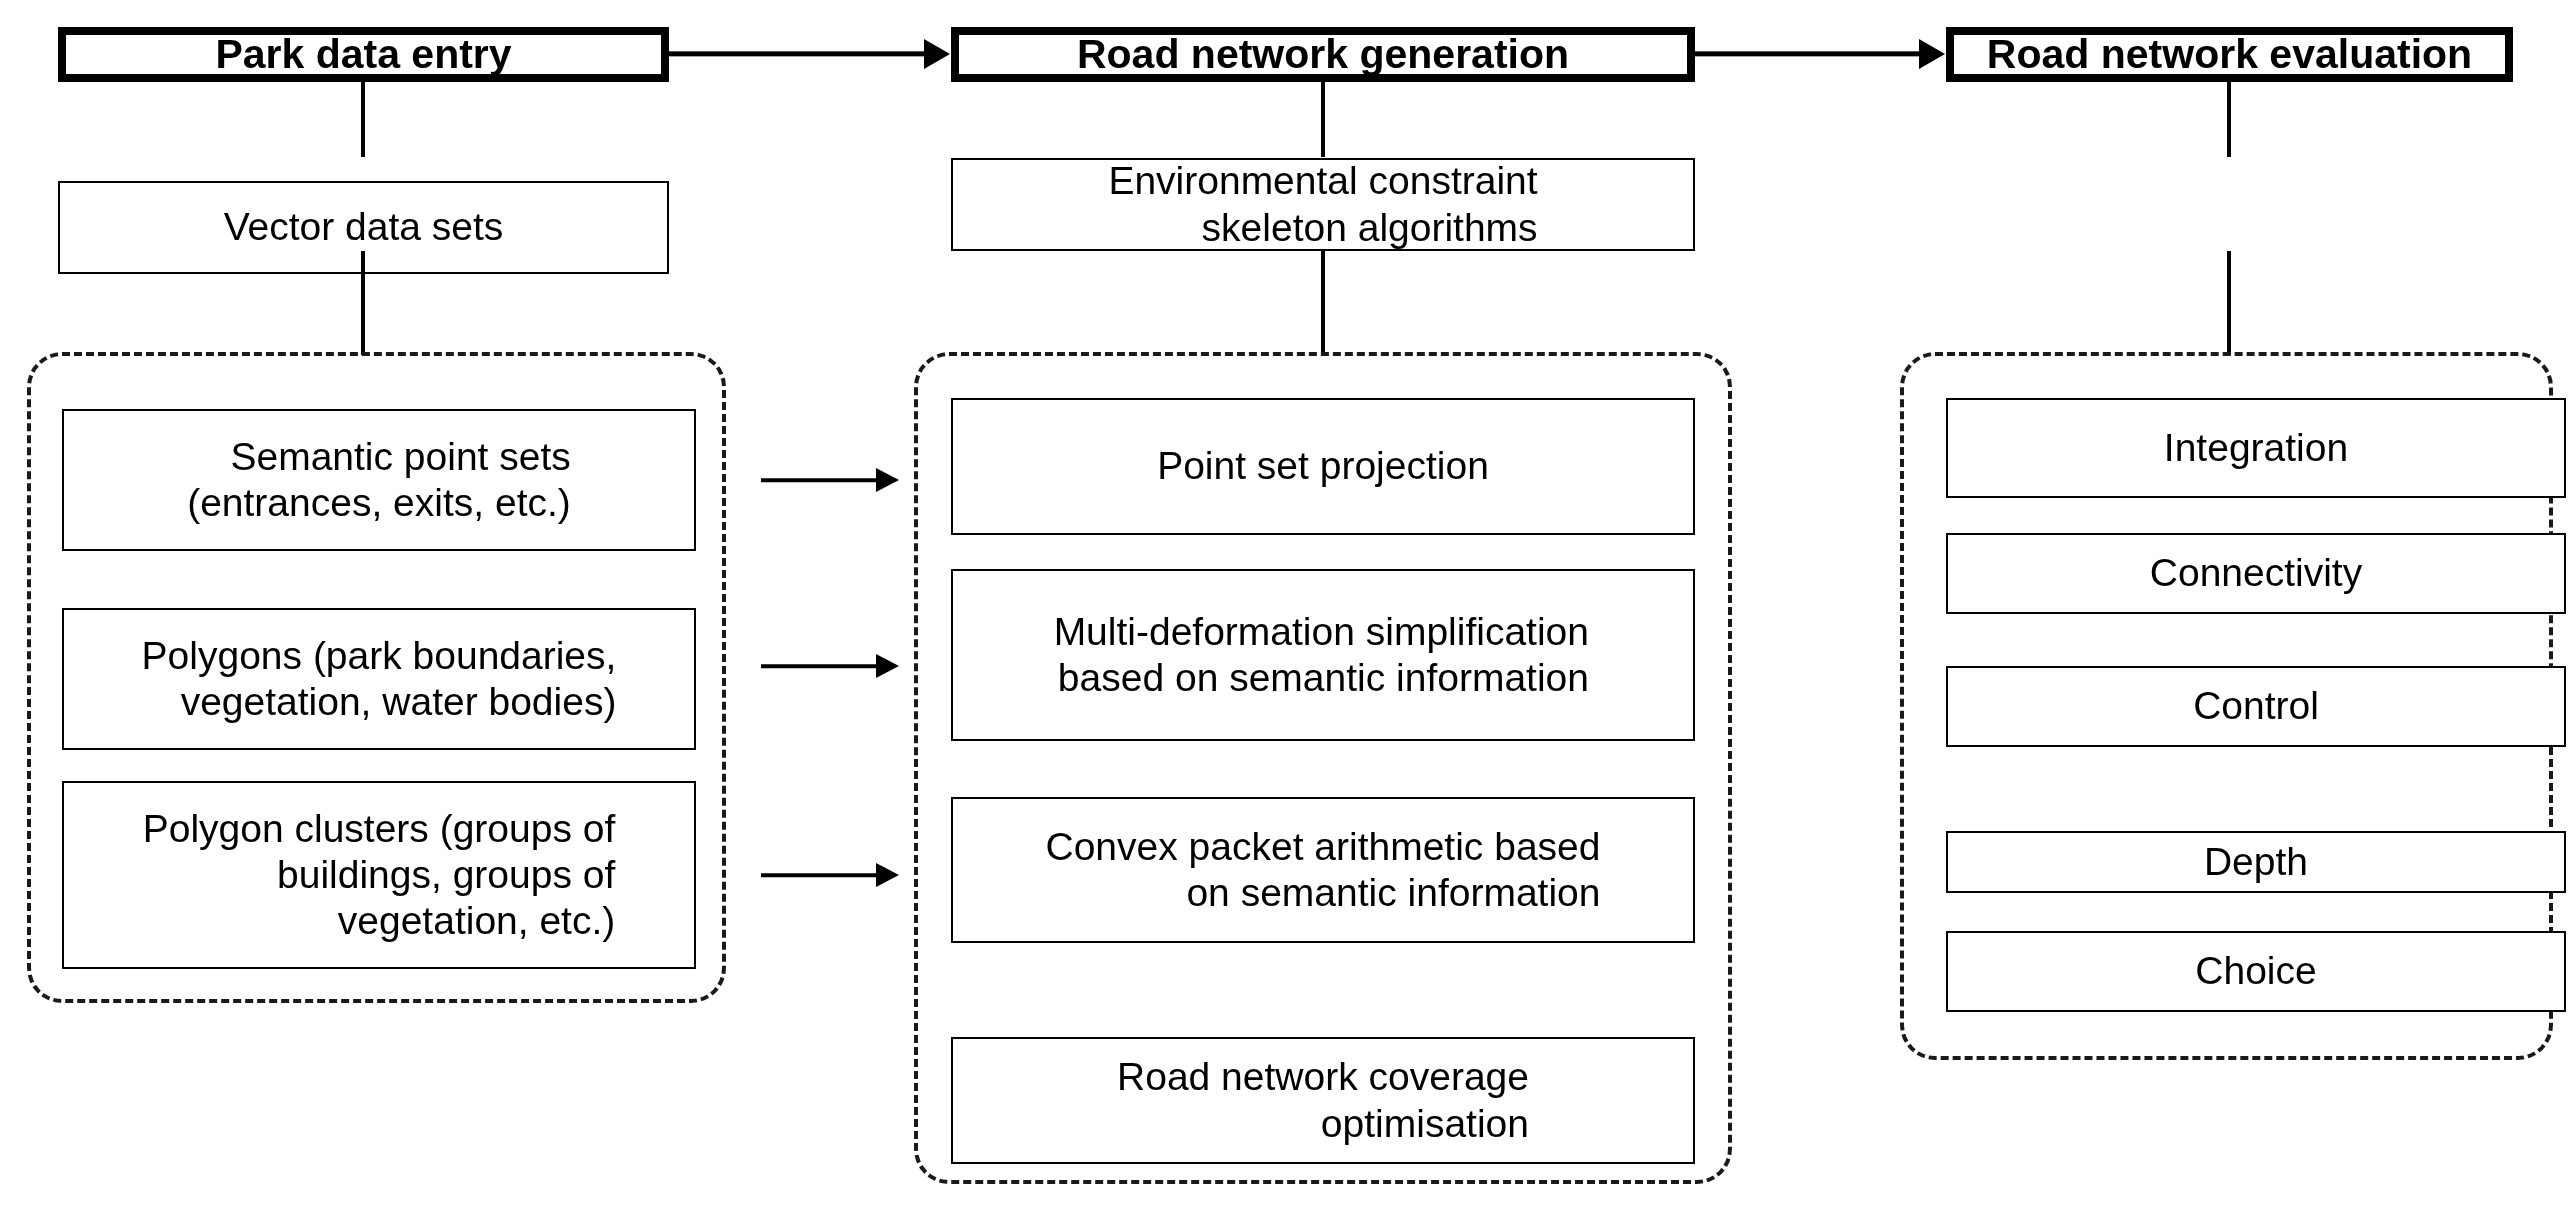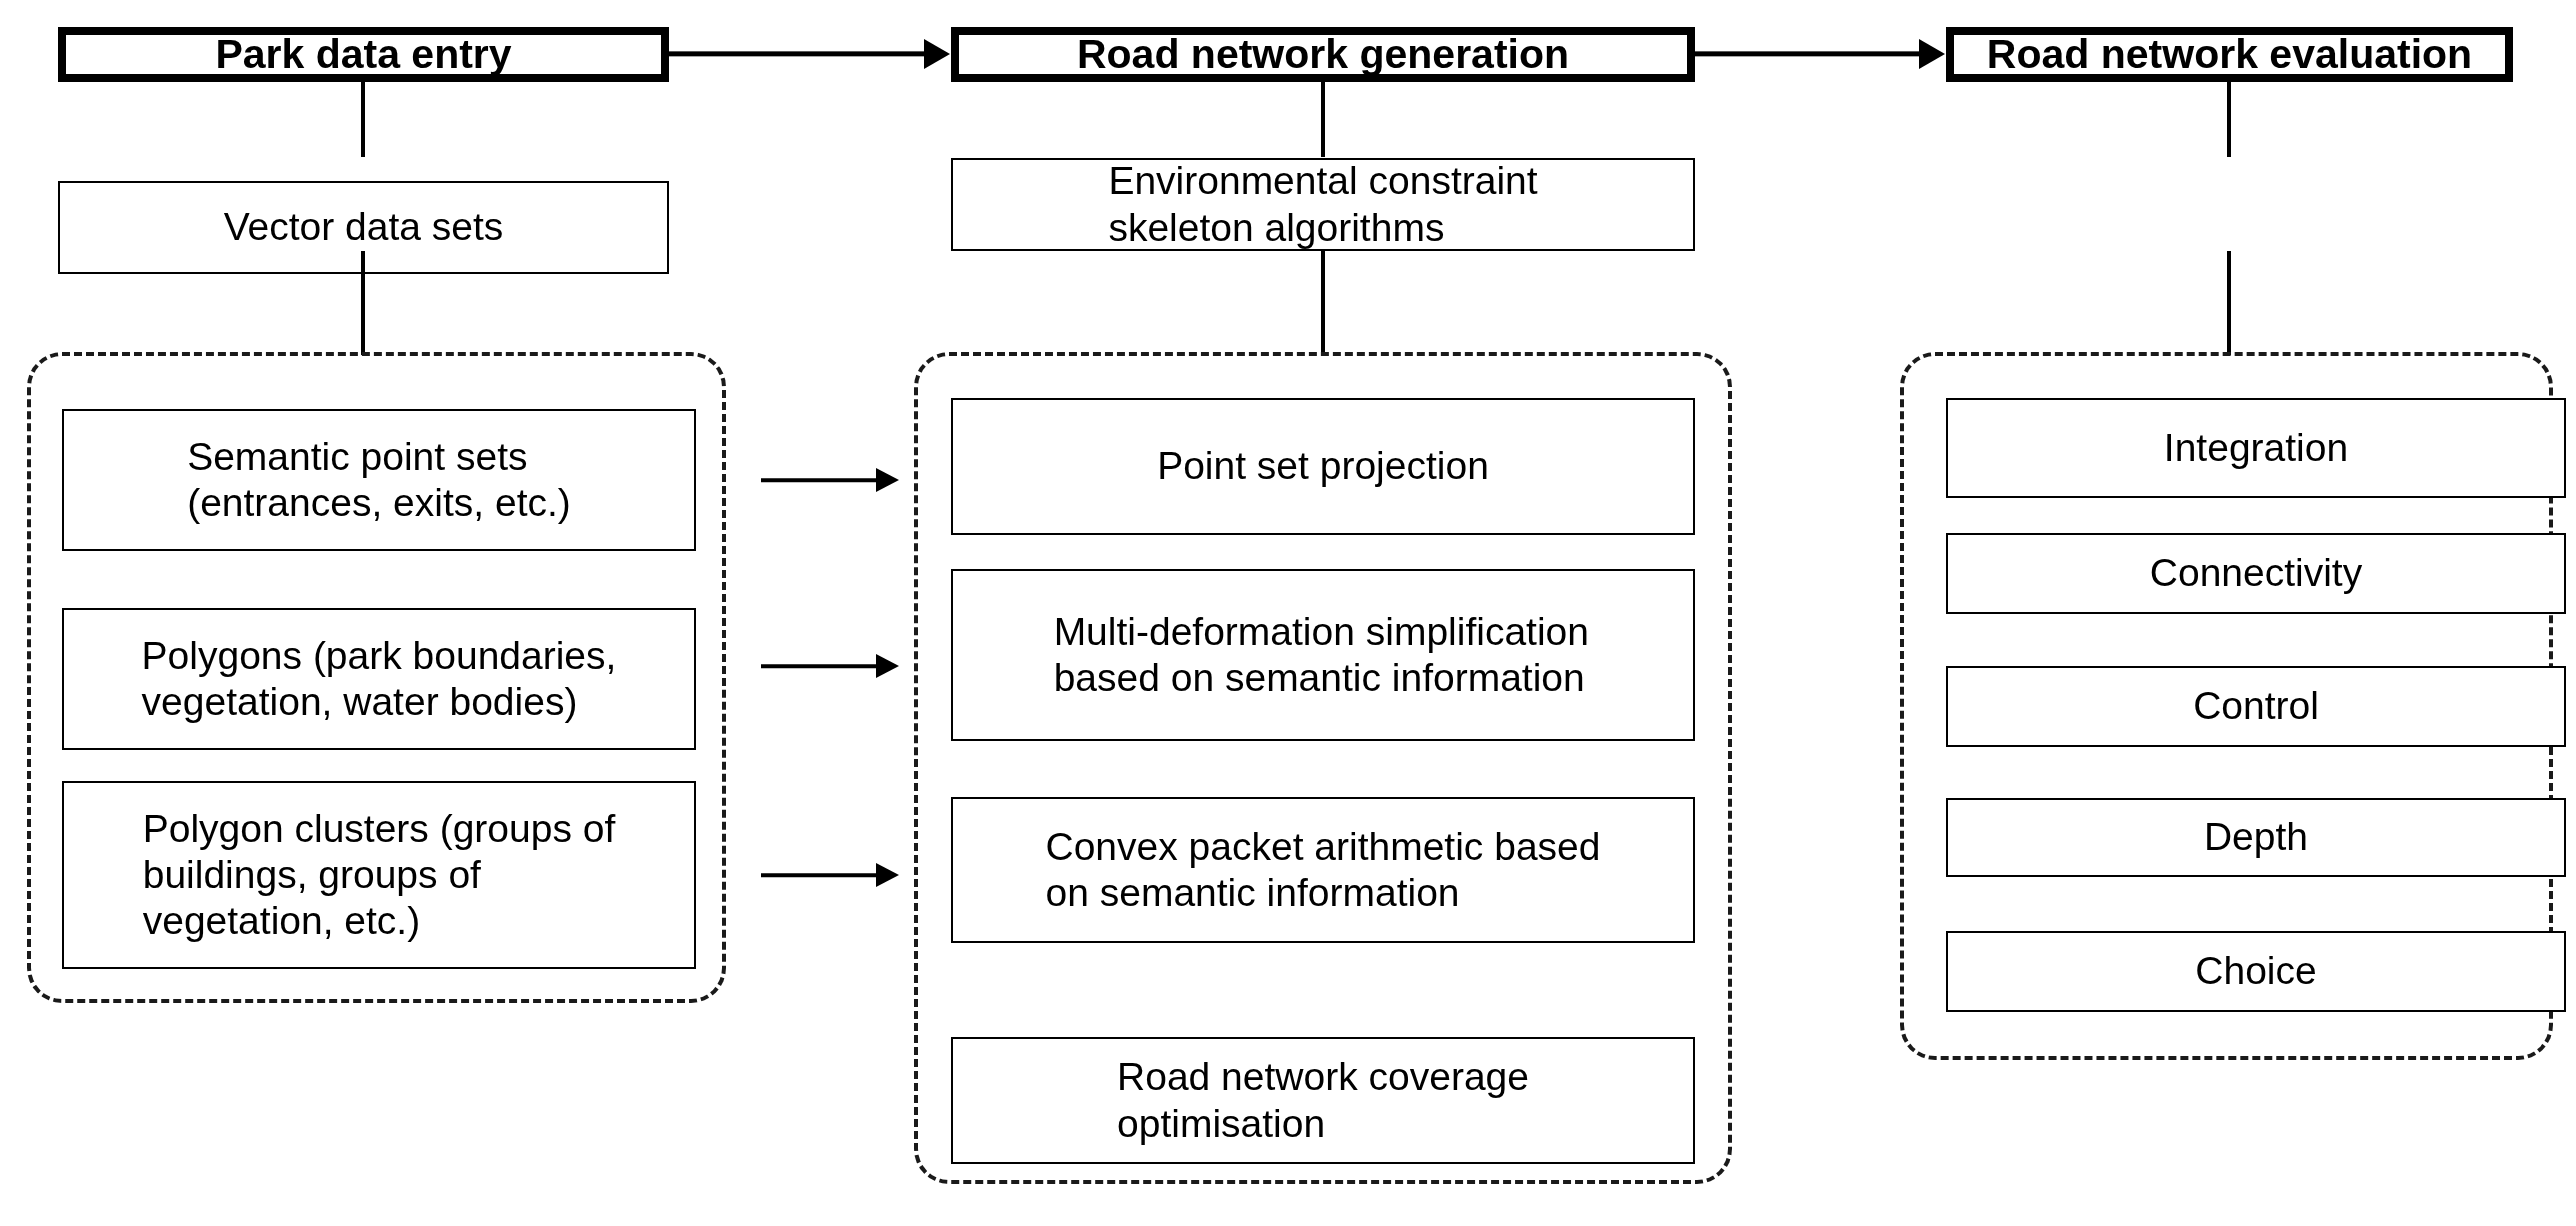--- a/index.html
+++ b/index.html
@@ -23,21 +23,21 @@
 
   
   .node {
     position: absolute;
     box-sizing: border-box;
     background: #ffffff;
     border: 2.7px solid #000000;
     display: flex;
     align-items: center;
     justify-content: center;
-    text-align: left;
+    text-align: right;
     line-height: 1.18;
     font-size: 39px;
     color: #000000;
     padding: 3.5px 12.4px;
     white-space: pre-line;
   }
 
   .node.header {
     border-width: 8px;
     font-weight: bold;
@@ -145,21 +145,21 @@
   <div class="vline" style="left:2227px; top:251px; height:104px;"></div>
 
   <div class="group" style="left:1900px; top:352px; width:653px; height:708px;"></div>
 
   <div class="node" style="left:1946px; top:398px; width:620px; height:100px;">Integration</div>
 
   <div class="node" style="left:1946px; top:533px; width:620px; height:81px;">Connectivity</div>
 
   <div class="node" style="left:1946px; top:666px; width:620px; height:81px;">Control</div>
 
-  <div class="node" style="left:1946px; top:798px; width:620px; height:79px;">Depth</div>
+  <div class="node" style="left:1946px; top:831px; width:620px; height:62px;">Depth</div>
 
   <div class="node" style="left:1946px; top:931px; width:620px; height:81px;">Choice</div>
 
   <div class="harrow" style="left:669px; top:54px; width:282px;">
     <div class="shaft" style="width:255px;"></div>
     <div class="head" style="left:255px;"></div>
   </div>
 
   <div class="harrow" style="left:1694px; top:54px; width:251px;">
     <div class="shaft" style="width:225px;"></div>

